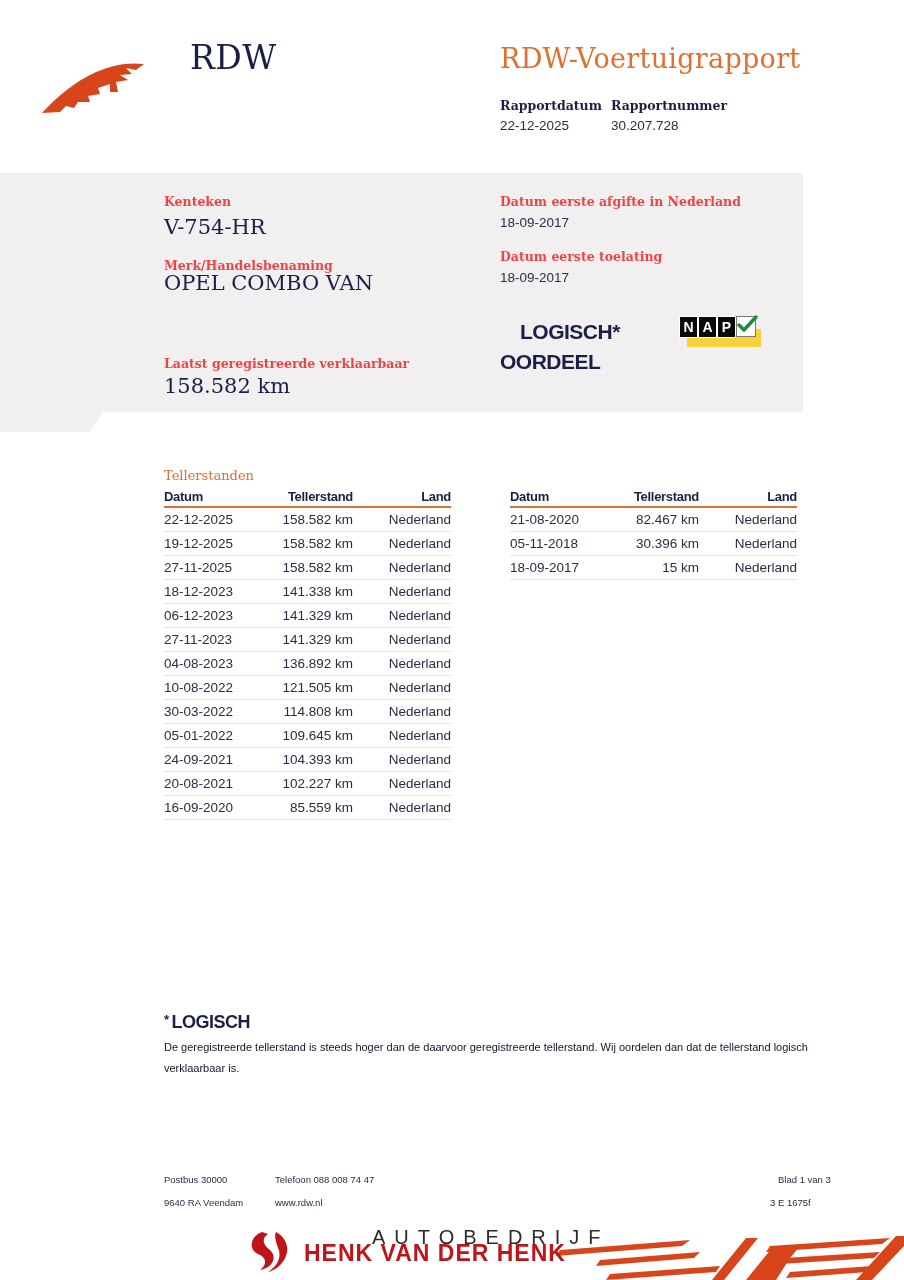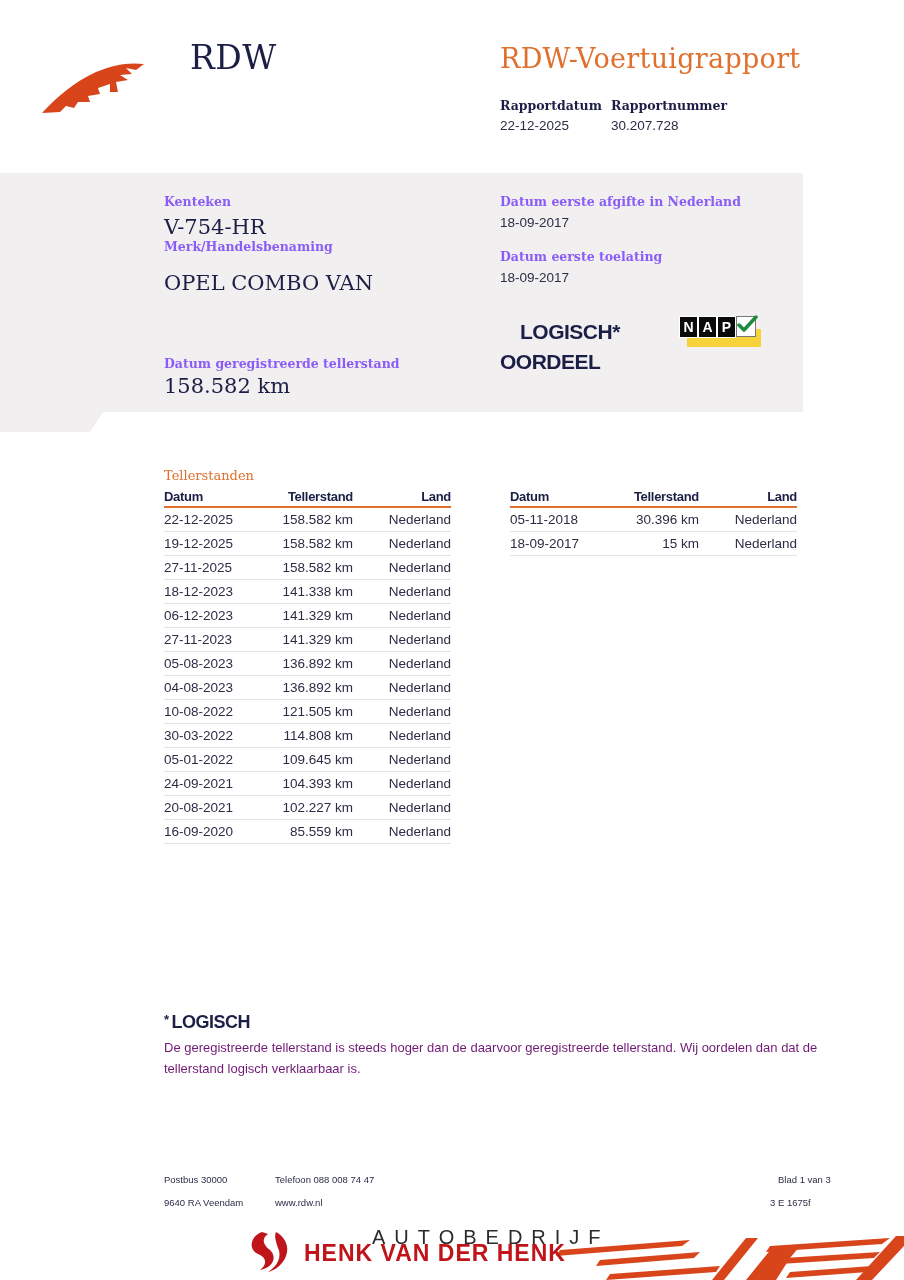--- a/index.html
+++ b/index.html
@@ -12,21 +12,21 @@
   
   #logo-feather { left: 40px; top: 58px; width: 108px; height: 56px; }
   #brand { left: 164px; top: 38px; font-size: 33px; letter-spacing: 0.5px; margin-left: 26px; }
   #report-title { left: 500px; top: 43px; font-size: 27px; letter-spacing: 0.3px; }
   .meta-label { font-size: 12.5px; font-weight: bold; font-family: "DejaVu Serif", serif; }
   .meta-value { font-size: 13.5px; color: #2a2d45; }
 
   
   #panel { left: 0; top: 173px; width: 803px; height: 259px; background: #f1eff0;
            clip-path: polygon(0 0, 100% 0, 100% 239px, 103px 239px, 90px 259px, 0 259px); }
-  .p-label { font-size: 12.5px; font-weight: bold; font-family: "DejaVu Serif", serif; color: #8b5cf6; text-align: center; }
+  .p-label { font-size: 12.5px; font-weight: bold; font-family: "DejaVu Serif", serif; color: #ef4444; text-align: center; }
   .p-value-big { font-size: 21px; font-family: "DejaVu Serif", serif; color: #1c1f45; }
   .p-value-small { font-size: 13.5px; color: #2a2d45; }
   .verdict { font-size: 21px; font-weight: bold; color: #1c1f45; letter-spacing: -0.5px; font-family: "Liberation Sans", sans-serif; }
 
   
   #nap { left: 679px; top: 316px; width: 82px; height: 32px; }
   #nap .yellow { position: absolute; left: 8px; top: 13px; width: 74px; height: 18px; background: #f7d23a; }
   #nap .box { position: absolute; top: 0; width: 17px; height: 20px; background: #0a0a0a; color: #fff;
               font-size: 14px; font-weight: bold; text-align: center; line-height: 20px; border: 1px solid #fff; }
   #nap .check { position: absolute; left: 57px; top: 0; width: 18px; height: 19px; background: #fff; border: 1px solid #777; }
@@ -41,21 +41,21 @@
   .c-land { text-align: right; }
   #table-left { left: 164px; top: 488px; width: 287px; }
   #table-right { left: 510px; top: 488px; width: 287px; }
   #table-left col.a, #table-right col.a { width: 100px; }
   #table-left col.b, #table-right col.b { width: 89px; }
   #table-left col.c, #table-right col.c { width: 98px; }
 
   
   #fn-title { left: 164px; top: 1012px; font-size: 18px; font-weight: bold; color: #1c1f45; letter-spacing: -0.5px; }
   #fn-title .star { font-size: 13px; vertical-align: 4px; margin-right: 3px; }
-  #fn-text { left: 164px; top: 1037px; width: 660px; font-size: 13px; line-height: 21px; color: #701a75; }
+  #fn-text { left: 164px; top: 1037px; width: 660px; font-size: 11px; line-height: 21px; color: #0f172a; }
 
   
   .foot { font-size: 9.5px; color: #2a2d45; }
 
   
   #dealer { left: 0; top: 1222px; width: 904px; height: 58px; }
   #dealer-top { left: 372px; top: 1226px; font-size: 20px; letter-spacing: 9px; color: #2b2b2b; }
   #dealer-name { left: 304px; top: 1240px; font-size: 23px; font-weight: bold; color: #c0141b; letter-spacing: 1px; }
 </style>
 </head>
@@ -69,23 +69,23 @@
 
 <div class="abs meta-label navy" style="left:500px;top:98px;">Rapportdatum</div>
 <div class="abs meta-value" style="left:500px;top:118px;">22-12-2025</div>
 <div class="abs meta-label navy" style="left:611px;top:98px;">Rapportnummer</div>
 <div class="abs meta-value" style="left:611px;top:118px;">30.207.728</div>
 
 <div id="panel" class="abs"></div>
 
 <div class="abs p-label" style="left:164px;top:194px;">Kenteken</div>
 <div class="abs p-value-big" style="left:164px;top:215px;">V-754-HR</div>
-<div class="abs p-label" style="left:164px;top:239px;">Merk/Handelsbenaming</div>
+<div class="abs p-label" style="left:164px;top:258px;">Merk/Handelsbenaming</div>
 <div class="abs p-value-big" style="left:164px;top:271px;">OPEL COMBO VAN</div>
-<div class="abs p-label" style="left:164px;top:356px;">Datum geregistreerde tellerstand</div>
+<div class="abs p-label" style="left:164px;top:356px;">Laatst geregistreerde verklaarbaar</div>
 <div class="abs p-value-big" style="left:164px;top:374px;">158.582 km</div>
 
 <div class="abs p-label" style="left:500px;top:194px;">Datum eerste afgifte in Nederland</div>
 <div class="abs p-value-small" style="left:500px;top:215px;">18-09-2017</div>
 <div class="abs p-label" style="left:500px;top:249px;">Datum eerste toelating</div>
 <div class="abs p-value-small" style="left:500px;top:270px;">18-09-2017</div>
 
 <div class="abs verdict" style="left:500px;top:320px;margin-left:20px;">LOGISCH*</div>
 <div class="abs verdict" style="left:500px;top:350px;">OORDEEL</div>
 
@@ -141,25 +141,20 @@
         <td class="c-date">06-12-2023</td>
         <td class="c-km">141.329 km</td>
         <td class="c-land">Nederland</td>
       </tr>
       <tr>
         <td class="c-date">27-11-2023</td>
         <td class="c-km">141.329 km</td>
         <td class="c-land">Nederland</td>
       </tr>
       <tr>
-        <td class="c-date">05-08-2023</td>
-        <td class="c-km">136.892 km</td>
-        <td class="c-land">Nederland</td>
-      </tr>
-      <tr>
         <td class="c-date">04-08-2023</td>
         <td class="c-km">136.892 km</td>
         <td class="c-land">Nederland</td>
       </tr>
       <tr>
         <td class="c-date">10-08-2022</td>
         <td class="c-km">121.505 km</td>
         <td class="c-land">Nederland</td>
       </tr>
       <tr>
@@ -198,20 +193,25 @@
     </colgroup>
   <thead>
     <tr>
       <th class="c-date">Datum</th>
       <th class="c-km">Tellerstand</th>
       <th class="c-land">Land</th>
     </tr>
   </thead>
   <tbody id="tbody-right">
       <tr>
+        <td class="c-date">21-08-2020</td>
+        <td class="c-km">82.467 km</td>
+        <td class="c-land">Nederland</td>
+      </tr>
+      <tr>
         <td class="c-date">05-11-2018</td>
         <td class="c-km">30.396 km</td>
         <td class="c-land">Nederland</td>
       </tr>
       <tr>
         <td class="c-date">18-09-2017</td>
         <td class="c-km">15 km</td>
         <td class="c-land">Nederland</td>
       </tr>
     </tbody>

